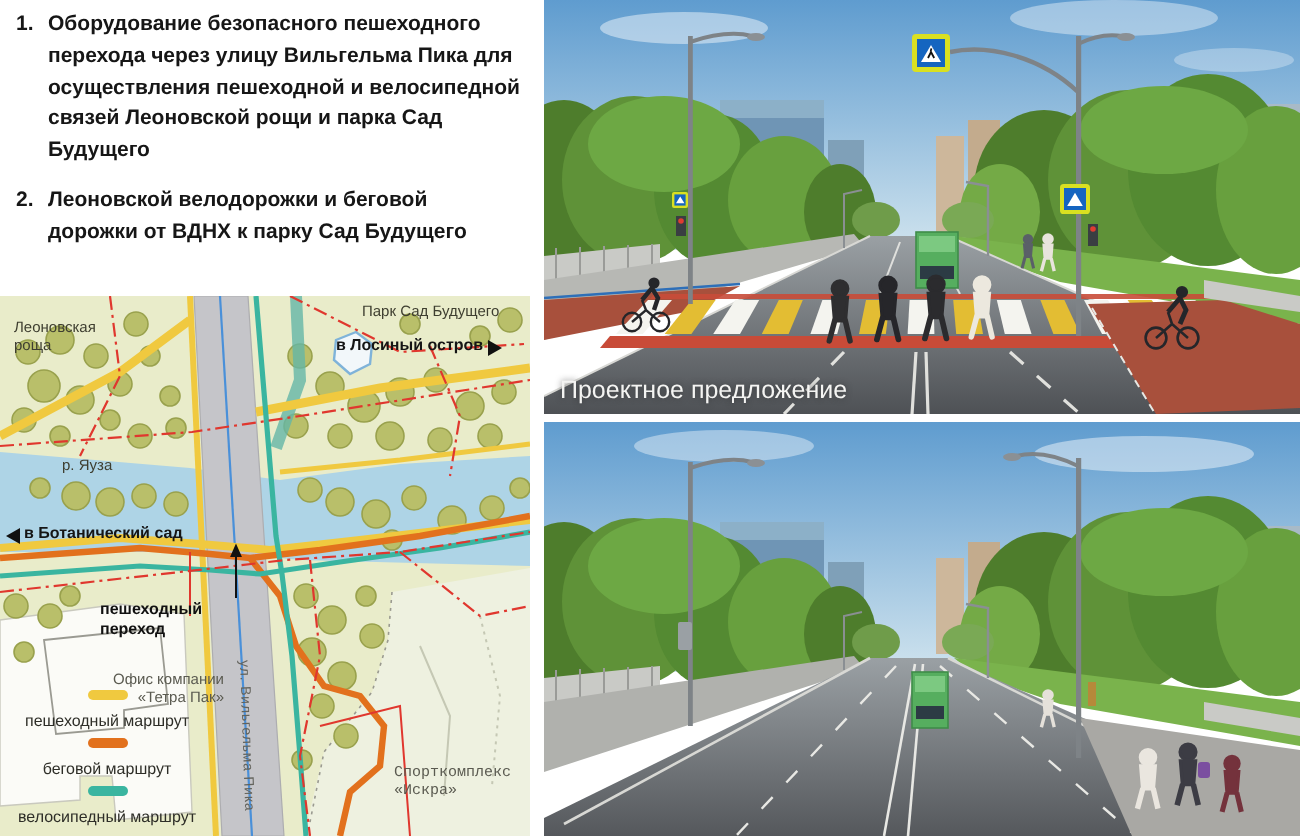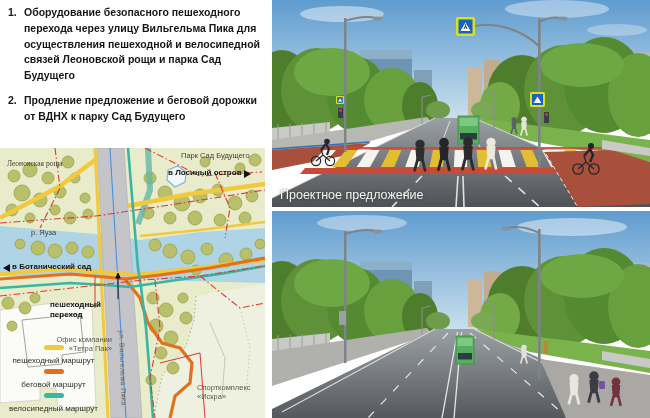--- a/index.html
+++ b/index.html
@@ -10,29 +10,29 @@
   .notes{position:absolute;top:5px;left:8px;width:252px;color:#161616;}
   .note-item{display:flex;gap:5px;font-size:10.5px;font-weight:bold;line-height:1.5;margin-bottom:9px;}
   .note-num{flex:none;width:11px;}
   
   .map{position:absolute;left:0;top:148px;width:265px;height:270px;}
   .map svg{position:absolute;inset:0;}
   .map-label{position:absolute;color:#3e3e30;font-size:7.5px;line-height:1.25;}
   .map-label.dir{font-weight:bold;color:#151515;font-size:8px;display:flex;align-items:flex-end;gap:2px;}
   .tri-r{width:0;height:0;border-top:4.5px solid transparent;border-bottom:4.5px solid transparent;border-left:7px solid #111;}
   .tri-l{width:0;height:0;border-top:4.5px solid transparent;border-bottom:4.5px solid transparent;border-right:7px solid #111;}
-  .lbl-forest{left:7px;top:11px;width:56px;font-family:Liberation Serif, serif;}
+  .lbl-forest{left:7px;top:11px;width:56px;}
   .lbl-park{left:181px;top:3px;width:80px;}
   .lbl-dir-east{left:168px;top:20px;}
   .lbl-river{left:31px;top:80px;}
   .lbl-dir-west{left:3px;top:114px;}
   .lbl-crossing{left:50px;top:152px;width:66px;font-weight:bold;color:#111;font-size:8px;}
   .lbl-office{left:36px;top:187px;width:76px;text-align:right;color:#5a5a50;}
   .lbl-street{left:125px;top:182px;color:#63635c;font-size:7px;transform:rotate(88deg);transform-origin:0 0;white-space:nowrap;letter-spacing:.4px;}
-  .lbl-sport{left:197px;top:235px;width:64px;color:#5a5a50;}
+  .lbl-sport{left:197px;top:235px;width:64px;color:#5a5a50;font-family:Liberation Mono, monospace;}
   .legend{position:absolute;left:9px;bottom:5px;}
   .legend-row{display:flex;align-items:center;gap:6px;margin-top:4px;flex-direction:column;}
   .legend-swatch{width:20px;height:5px;border-radius:2.5px;flex:none;}
   .legend-label{font-size:8px;color:#2e2e28;}
   
   .right-col{margin-left:7px;width:378px;position:relative;flex:none;}
   .photo{position:absolute;left:0;width:378px;height:207px;overflow:hidden;}
   .photo svg{position:absolute;inset:0;}
   .photo-top{top:0;}
   .photo-bottom{top:211px;}
@@ -45,21 +45,21 @@
 
   <div class="left-col">
 
     <div class="notes">
       <div class="note-item">
         <span class="note-num">1.</span>
         <span>Оборудование безопасного пешеходного перехода через улицу Вильгельма Пика для осуществления пешеходной и велосипедной связей Леоновской рощи и парка Сад Будущего</span>
       </div>
       <div class="note-item">
         <span class="note-num">2.</span>
-        <span>Продление предложение и беговой дорожки от ВДНХ к парку Сад Будущего</span>
+        <span>Леоновской велодорожки и беговой дорожки от ВДНХ к парку Сад Будущего</span>
       </div>
     </div>
 
     <div class="map">
       <svg viewBox="0 0 265 270">
 
         <rect x="0" y="0" width="265" height="270" fill="#e9ecca"></rect>
 
         <polygon points="196,148 265,136 265,270 152,270 162,228 186,198 194,172" fill="#eef1e0"></polygon>
         <polyline points="196,148 194,172 186,198 162,228 154,268" fill="none" stroke="#9a9a90" stroke-width="0.8" stroke-dasharray="1.5,2.5"></polyline>

